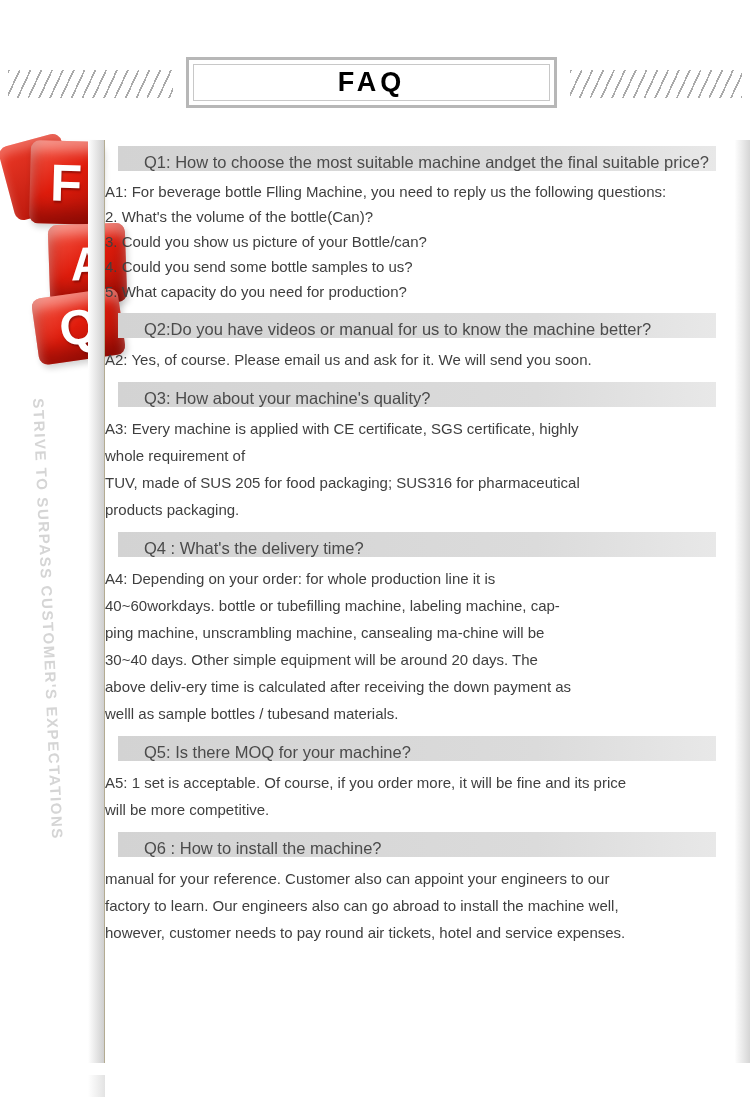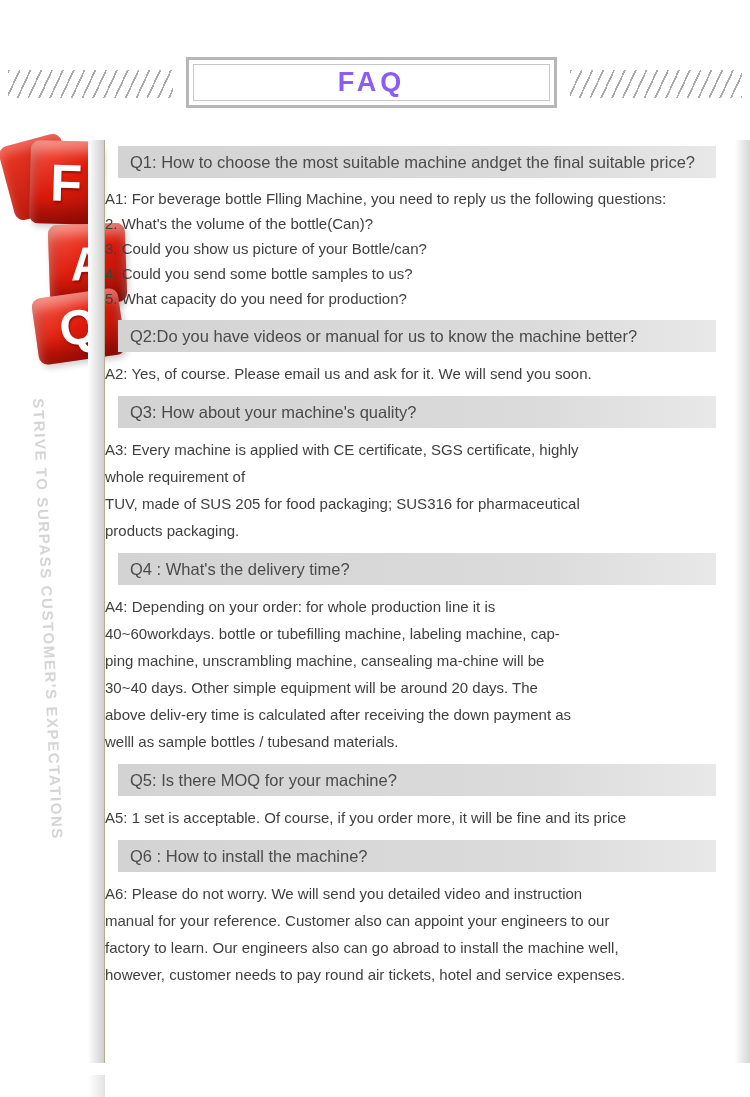--- a/index.html
+++ b/index.html
@@ -22,21 +22,21 @@
   .hatch-right { left:570px; width:172px; }
   .title-box {
     position:absolute; left:186px; top:57px; width:371px; height:51px;
     border:3px solid #b7b7b7; background:#fff;
   }
   .title-inner {
     position:absolute; inset:4px; border:1px solid #c8c8c8;
     display:flex; align-items:center; justify-content:center;
   }
   .title-text {
-    font-size:27px; font-weight:bold; color:#8b5cf6; letter-spacing:4px;
+    font-size:27px; font-weight:bold; color:#000000; letter-spacing:4px;
   }
 
   
   .cube {
     position:absolute; display:flex; align-items:center; justify-content:center;
     border-radius:9px; color:#fff; font-weight:bold;
     background:linear-gradient(145deg, #f8604e 0%, #e01c0c 48%, #a80f05 100%);
     box-shadow: inset 0 10px 12px rgba(255,255,255,.38), inset 0 -14px 18px rgba(90,0,0,.45), 2px 4px 6px rgba(0,0,0,.18);
     text-shadow:1px 2px 2px rgba(80,0,0,.5);
   }
@@ -67,23 +67,23 @@
   .edge-stub {
     position:absolute; left:88px; top:1075px; width:17px; height:22px;
     background:linear-gradient(to right, #ffffff, #e3e3e3);
   }
 
   
   .content {
     position:absolute; left:105px; top:140px; width:623px;
   }
   .qbar {
-    margin:9px 12px 8px 13px; height:32px; line-height:32px;
+    margin:9px 12px 8px 13px; height:25px; line-height:32px;
     background:linear-gradient(to right, #d3d3d3, #dbdbdb 70%, #e8e8e8);
-    padding-left:12px; white-space:nowrap;
+    padding-left:26px; white-space:nowrap;
     font-size:16.5px; color:#4b4b4b;
   }
   .section:first-child .qbar { margin-top:6px; }
   .answers { color:#3f3f3f; font-size:15px; }
   .answers .aline { line-height:27px; white-space:nowrap; }
   .section.s1 .answers .aline { line-height:25px; }
 </style>
 </head>
 <body>
 
@@ -155,27 +155,27 @@
         <div class="aline">30~40 days. Other simple equipment will be around 20 days. The</div>
         <div class="aline">above deliv-ery time is calculated after receiving the down payment as</div>
         <div class="aline">welll as sample bottles / tubesand materials.</div>
       </div>
     </div>
 
     <div class="section s5">
       <div class="qbar">Q5: Is there MOQ for your machine?</div>
       <div class="answers">
         <div class="aline">A5: 1 set is acceptable. Of course, if you order more, it will be fine and its price</div>
+        <div class="aline">will be more competitive.</div>
       </div>
     </div>
 
     <div class="section s6">
       <div class="qbar">Q6 : How to install the machine?</div>
       <div class="answers">
-        <div class="aline">A6: Please do not worry. We will send you detailed video and instruction</div>
         <div class="aline">manual for your reference. Customer also can appoint your engineers to our</div>
         <div class="aline">factory to learn. Our engineers also can go abroad to install the machine well,</div>
         <div class="aline">however, customer needs to pay round air tickets, hotel and service expenses.</div>
       </div>
     </div>
 
   </div>
 </div>
 
 </body></html>

